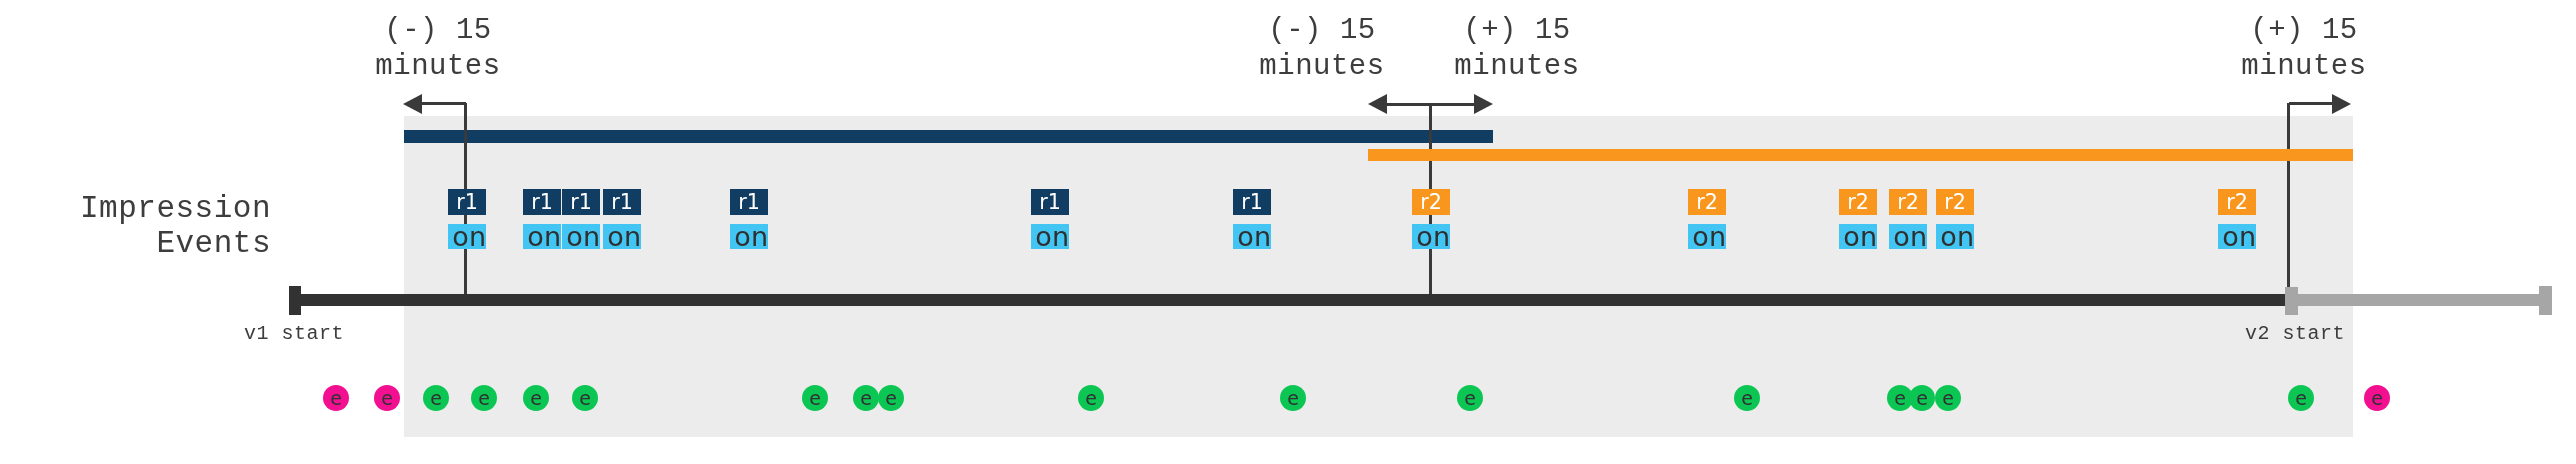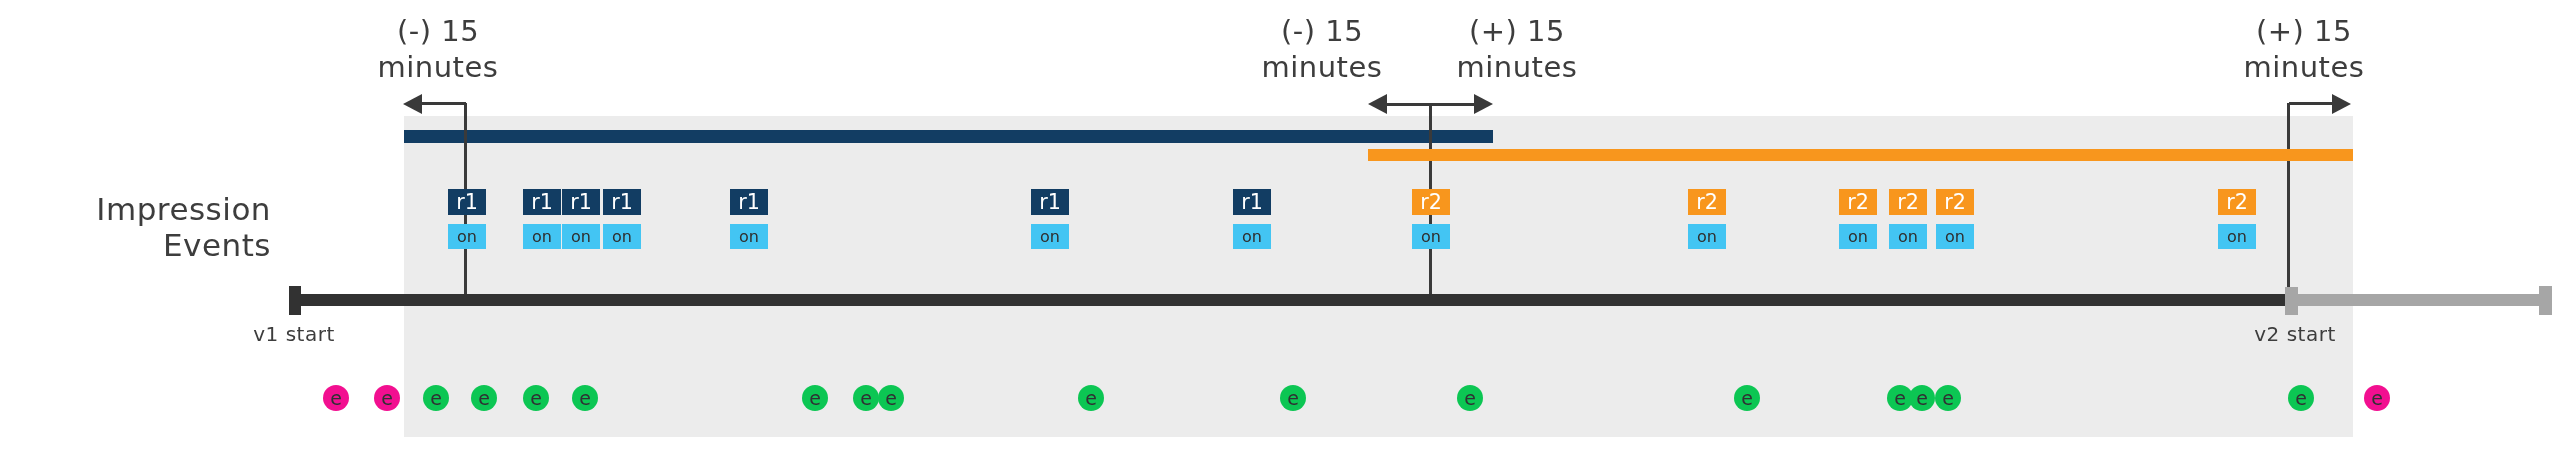--- a/index.html
+++ b/index.html
@@ -4,21 +4,21 @@
 <style>
   html, body { margin: 0; padding: 0; background: #ffffff; }
   #stage {
     position: relative;
     width: 2576px;
     height: 464px;
     background: #ffffff;
     font-family: "DejaVu Sans", "Liberation Sans", sans-serif;
     overflow: hidden;
   }
-  .abs { position: absolute; }
+  .abs { position: absolute; font-family: Liberation Mono, monospace; }
 
   
   #window-region {
     left: 404px; top: 116px; width: 1949px; height: 321px;
     background: var(--window-background); z-index: 0;
   }
 
   
   #r1-window-bar { left: 404px;  top: 130px; width: 1089px; height: 13px; background: var(--r1); z-index: 1; }
   #r2-window-bar { left: 1368px; top: 149px; width: 985px; height: 12.2px; background: var(--r2); z-index: 3; }
@@ -76,22 +76,22 @@
   #external-events-label   { top: 382px; }
 
   
   .imp-event { position: absolute; top: 189px; width: 38px; z-index: 4; }
   .rbox {
     width: 38px; height: 26px; line-height: 26px; text-align: center;
     color: #ffffff; font-size: 20.7px;
   }
   .obox {
     margin-top: 8.5px;
-    width: 38px; height: 25.4px; line-height: 25.4px; text-align: center;
-    color: #2f2f2f; font-size: 16px;
+    width: 38px; height: 25.4px; line-height: 25.4px; text-align: right;
+    color: #2f2f2f; font-size: 27px;
     background: var(--on);
   }
 
   
   .ext-event {
     position: absolute; top: 385px; width: 26px; height: 26px;
     border-radius: 50%; text-align: center; line-height: 26px;
     color: #2f3133; font-size: 19px; z-index: 4;
   }
   .ext-in  { background: var(--event-in-window); }

